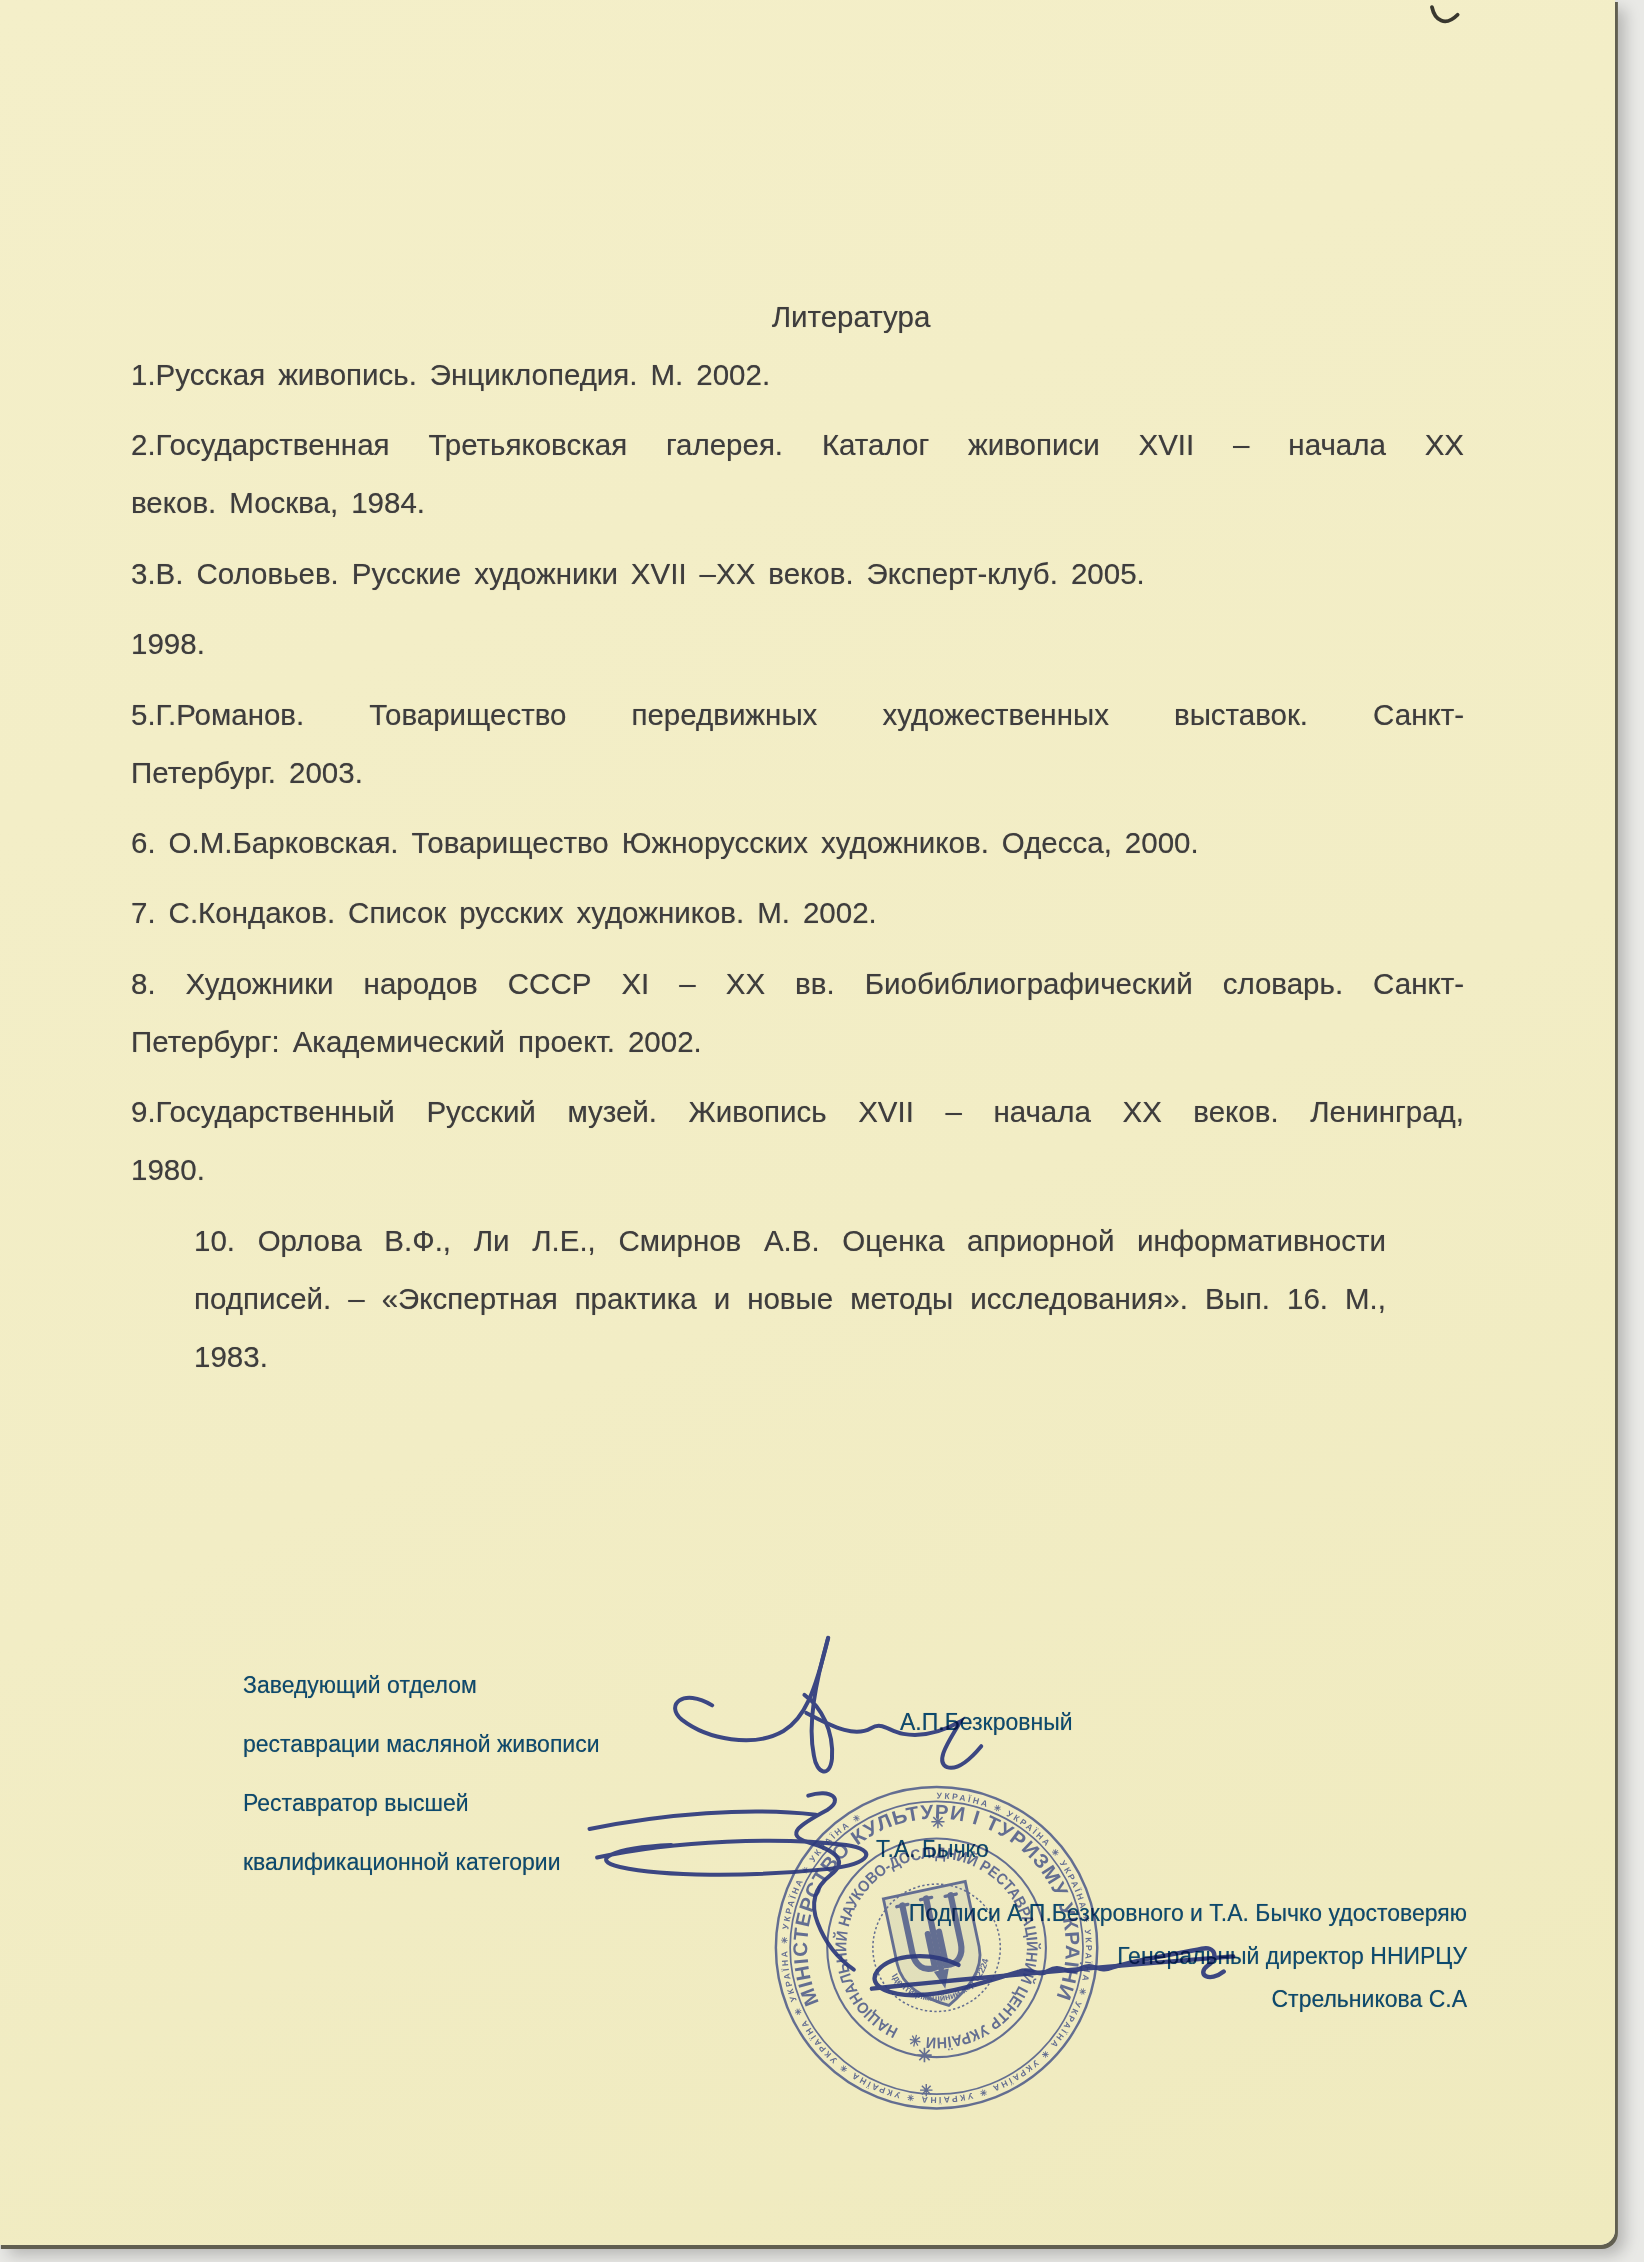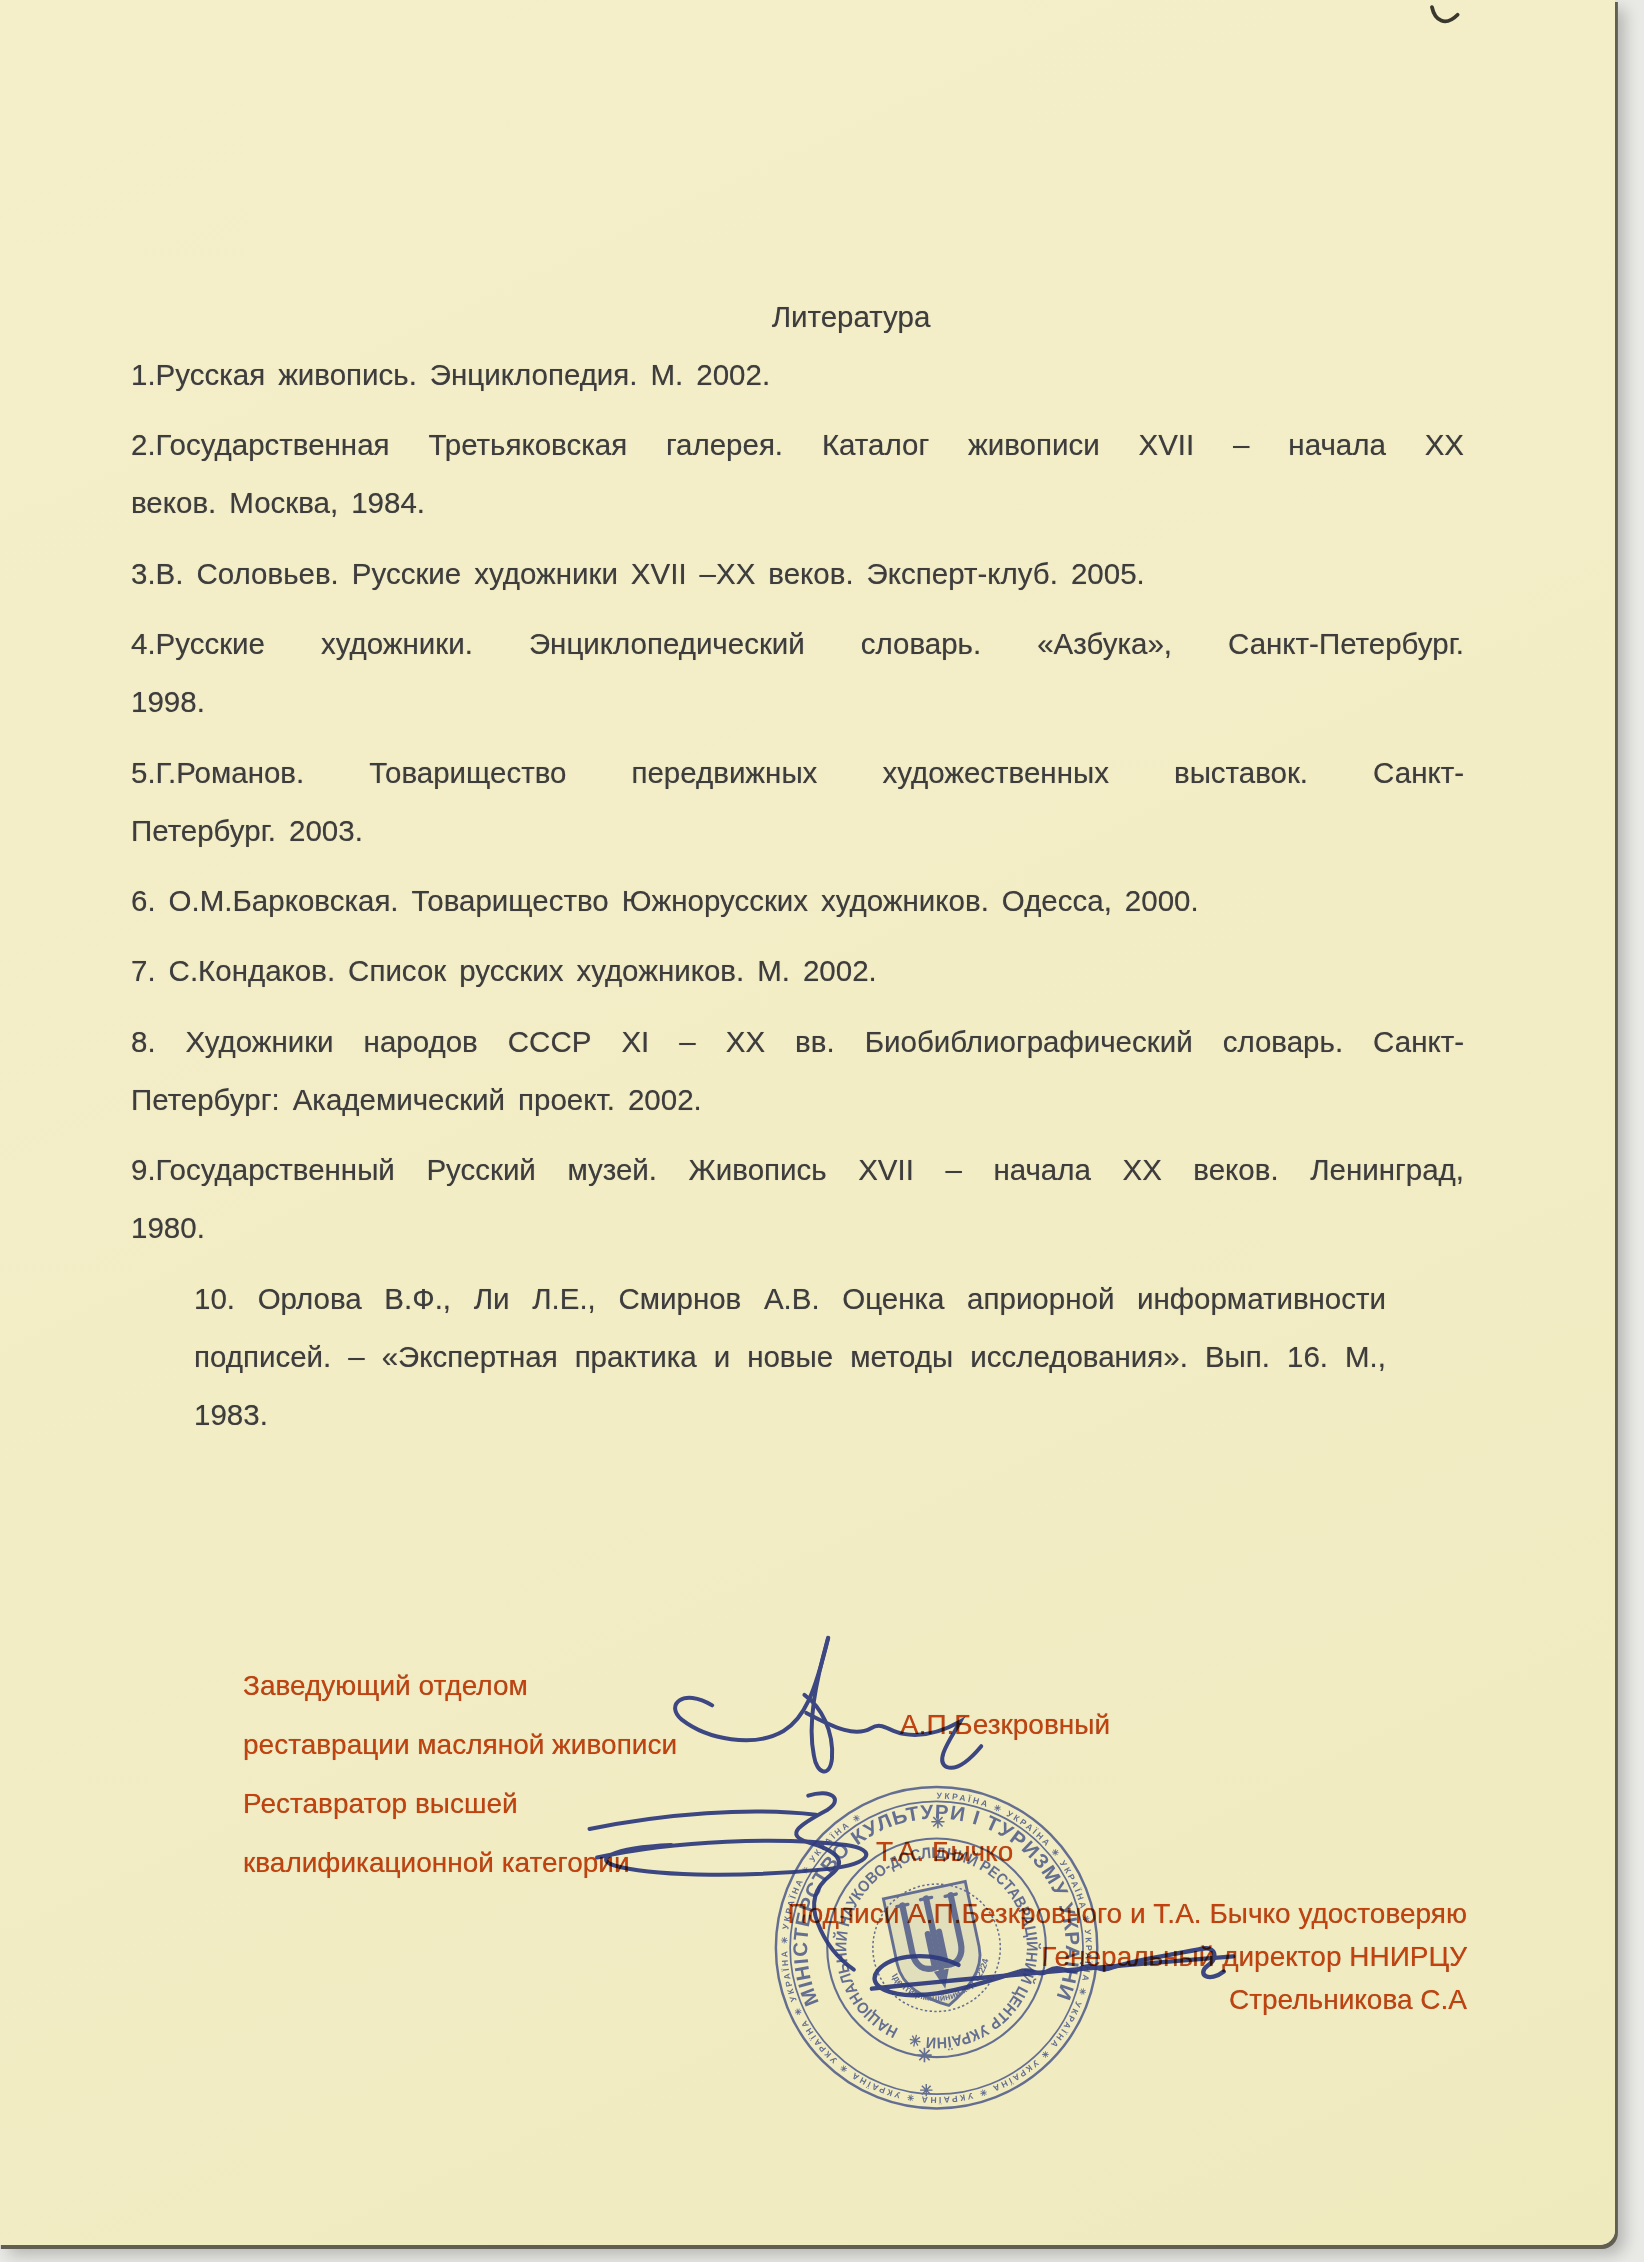--- a/index.html
+++ b/index.html
@@ -22,21 +22,21 @@
   .title-line{
     text-align:center;margin-left:107px;
     text-underline-offset:6.7px;text-decoration-thickness:1.9px;
   }
   .item{margin:0 0 12.4px 0;}
   .item.indent{padding-left:63px;}
   .item.pr80{padding-right:78px;}
   .item.pr30{padding-right:30px;}
   .jl{text-align:justify;text-align-last:justify;}
   .block{
-    position:absolute;color:#c2410c;font-size:28px;
+    position:absolute;color:#0c4a6e;font-size:23px;
     text-shadow:0 0 0.7px rgba(62,61,61,.55);
   }
   .sigblock{left:243px;top:1656px;line-height:59px;width:571px;}
   .name-bezkrovny{left:900px;top:1709px;}
   .name-bychko{left:876px;top:1836px;}
   .cert{left:666px;top:1892px;width:801px;text-align:right;line-height:43px;}
   .ink-overlay{
     position:absolute;left:0;top:0;width:1644px;height:2263px;
     mix-blend-mode:multiply;pointer-events:none;
   }
@@ -54,21 +54,20 @@
     <div class="l">1.Русская  живопись. Энциклопедия. М.  2002.</div>
   </div>
   <div class="item">
     <div class="l jl">2.Государственная Третьяковская галерея. Каталог живописи XVII – начала XX</div>
     <div class="l">веков.  Москва,  1984.</div>
   </div>
   <div class="item">
     <div class="l">3.В. Соловьев.  Русские  художники  XVII –XX  веков.  Эксперт-клуб.  2005.</div>
   </div>
   <div class="item">
-    <div class="l jl">4.Русские художники. Энциклопедический словарь. «Азбука», Санкт-Петербург.</div>
     <div class="l">1998.</div>
   </div>
   <div class="item">
     <div class="l jl">5.Г.Романов. Товарищество передвижных художественных выставок. Санкт-</div>
     <div class="l">Петербург.  2003.</div>
   </div>
   <div class="item">
     <div class="l">6. О.М.Барковская.  Товарищество  Южнорусских  художников.  Одесса,  2000.</div>
   </div>
   <div class="item">

